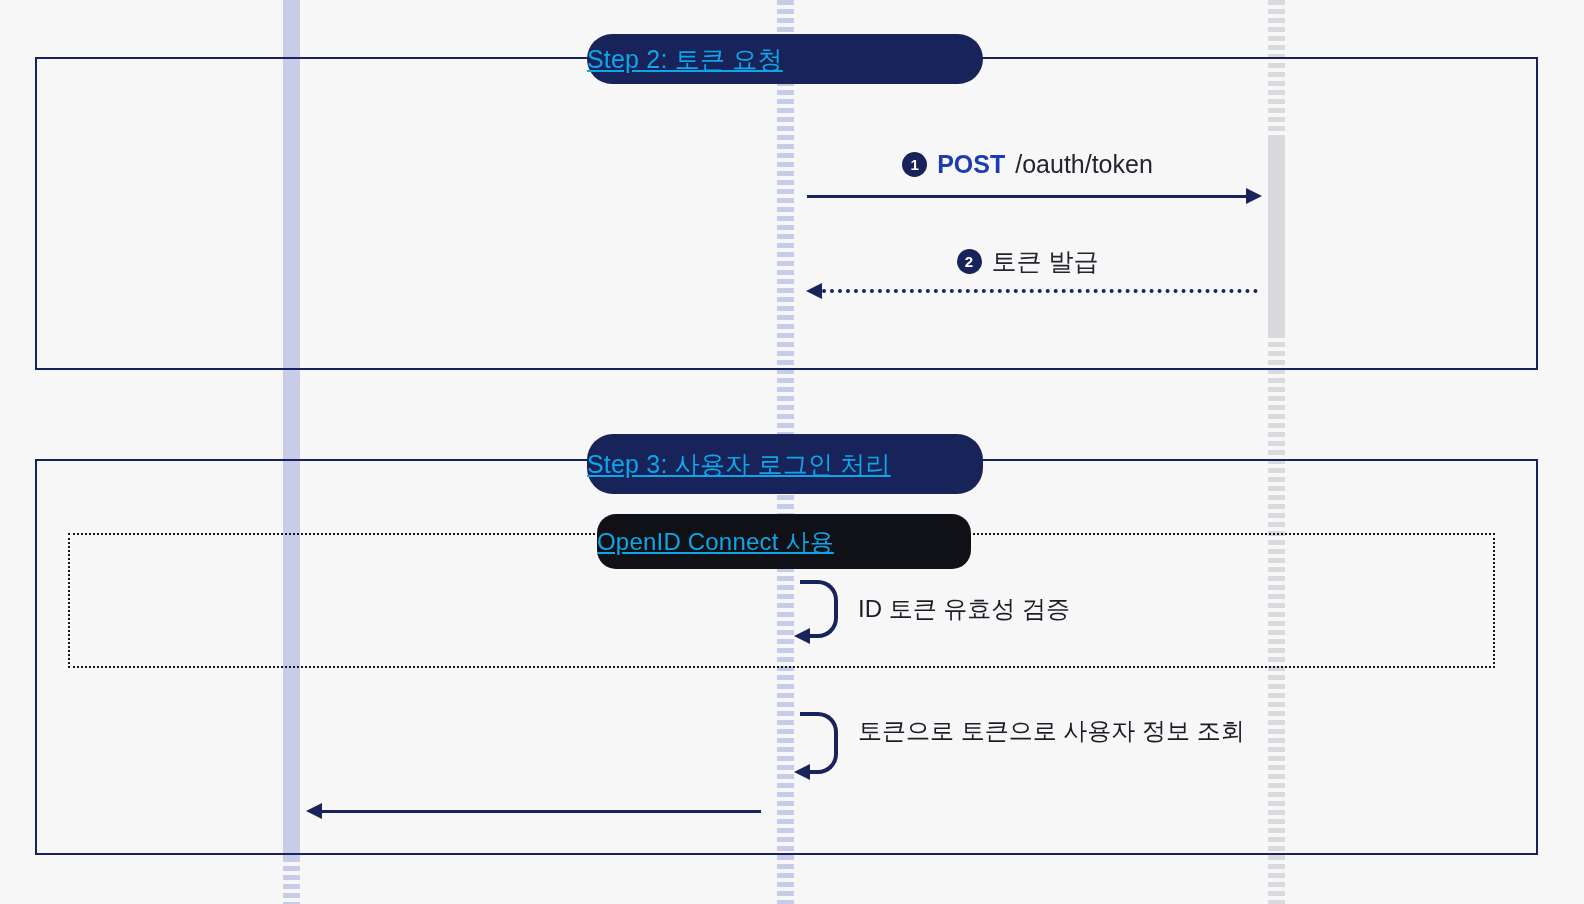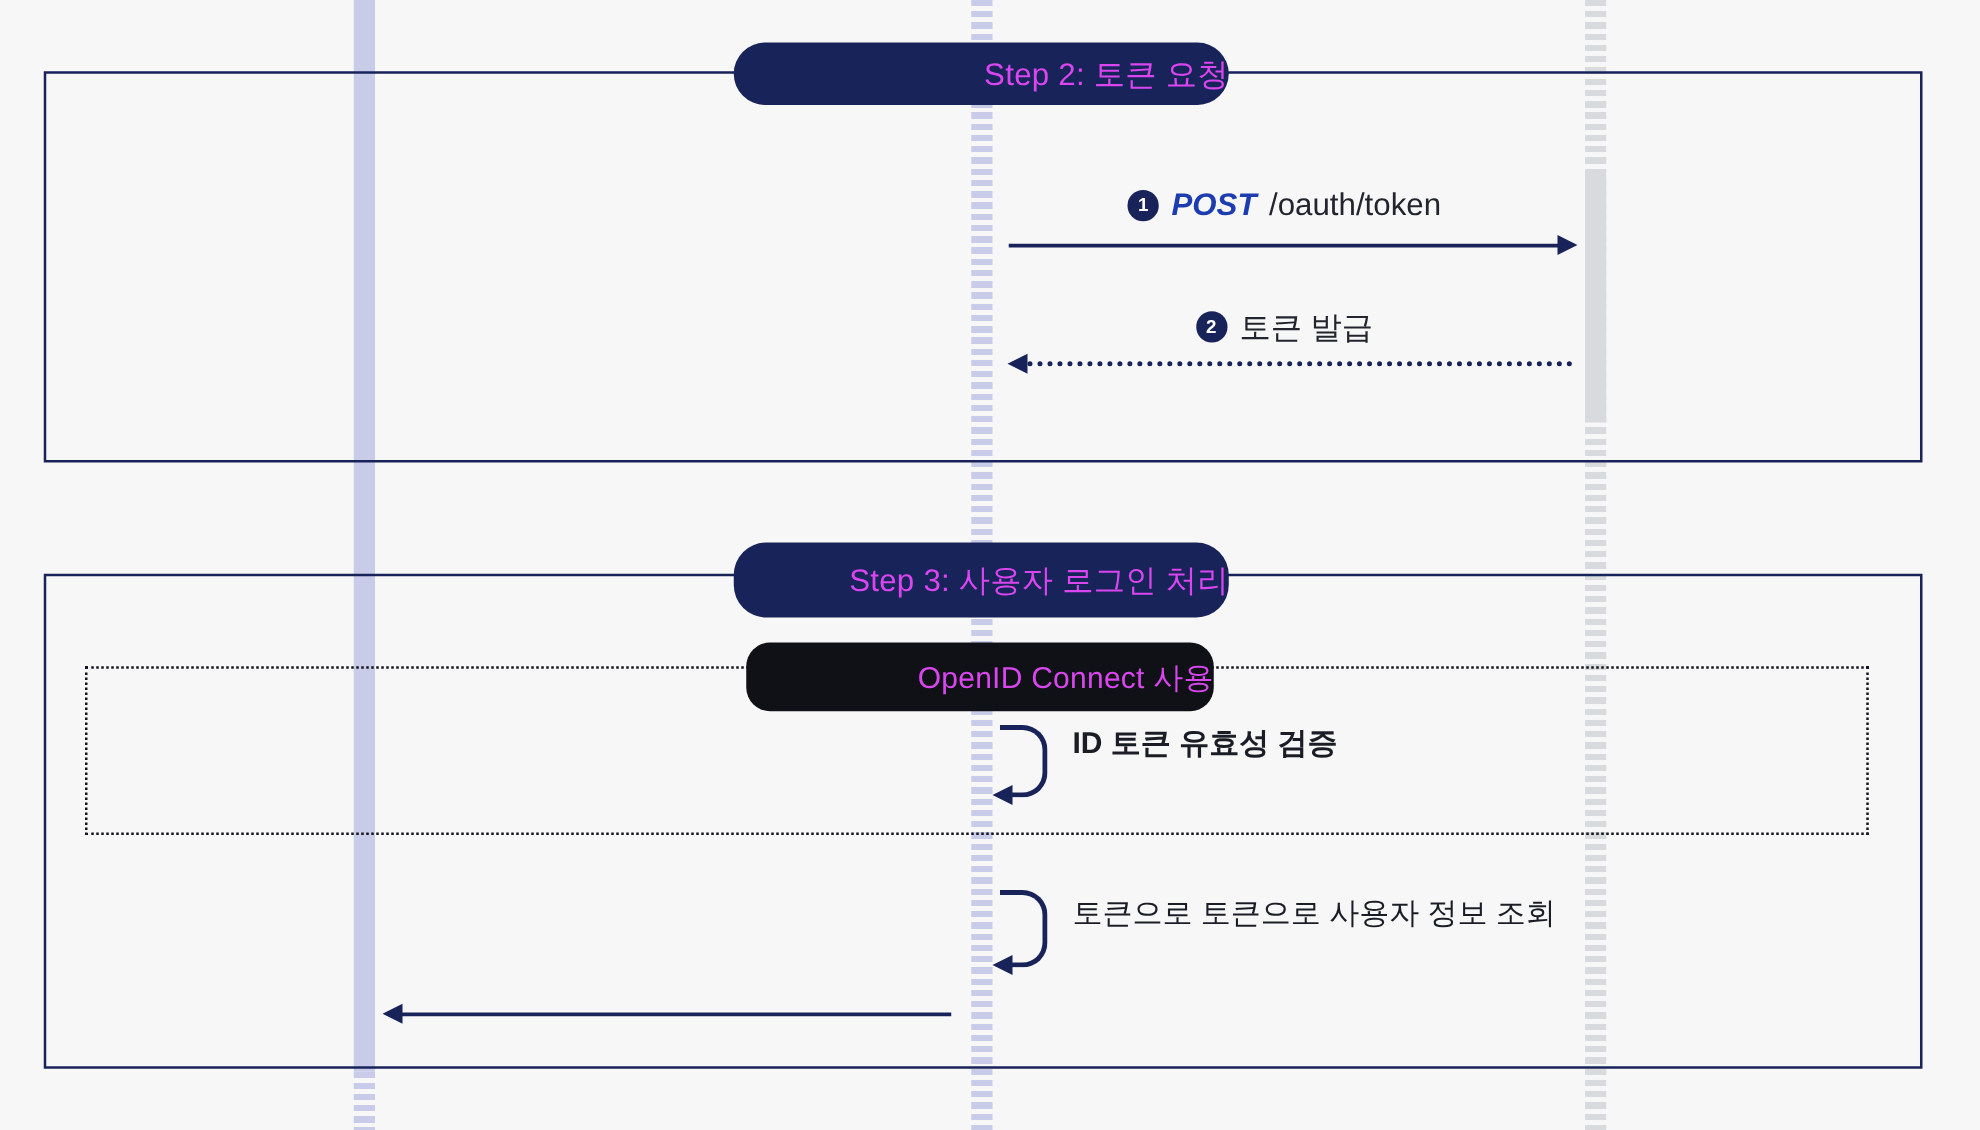--- a/index.html
+++ b/index.html
@@ -33,25 +33,26 @@
   }
   .dotted-group {
     position: absolute;
     border: 2px dotted #15151c;
     background: transparent;
   }
 
   
   .pill {
     position: absolute;
-    display: flex; align-items: center; justify-content: flex-end;
-    color: #d946ef;
+    display: flex; align-items: center; justify-content: flex-start;
+    color: #0ea5e9;
     border-radius: 26px;
     font-size: 25px;
     letter-spacing: 0.2px;
+    text-decoration: underline;
   }
   .pill-navy { background: #182359; }
   .pill-black { background: #101116; border-radius: 19px; font-size: 24px; }
 
   
   .arrow-line { position: absolute; height: 3px; background: #182359; }
   .arrow-dotted { position: absolute; height: 0; border-top: 4px dotted #182359; }
   .head-right {
     position: absolute; width: 0; height: 0;
     border-top: 8px solid transparent; border-bottom: 8px solid transparent;
@@ -70,21 +71,21 @@
     font-size: 25px; color: #23252e;
     white-space: nowrap;
   }
   .num-circle {
     width: 25px; height: 25px; border-radius: 50%;
     background: #182359; color: #ffffff;
     display: flex; align-items: center; justify-content: center;
     font-size: 15px; font-weight: bold;
     flex: 0 0 auto;
   }
-  .method { color: #1d3cb0; font-weight: 600; font-style: italic; }
+  .method { color: #1d3cb0; font-weight: 600; }
 
   
   .self-loop {
     position: absolute;
     border: 4px solid #182359;
     border-left: none;
     border-radius: 0 20px 20px 0;
     background: transparent;
   }
   .self-label {
@@ -131,21 +132,21 @@
     <span>Step 3: 사용자 로그인 처리</span>
   </div>
 
   <div class="dotted-group" style="left:68px; top:533px; width:1427px; height:135px;"></div>
   <div class="pill pill-black" style="left:597px; top:514px; width:374px; height:55px;">
     <span>OpenID Connect 사용</span>
   </div>
 
   <div class="self-loop" style="left:800px; top:580px; width:38px; height:58px;"></div>
   <div class="head-left" style="left:794px; top:628px;"></div>
-  <div class="self-label" style="left:858px; top:578px;font-weight:bold;">ID 토큰 유효성 검증</div>
+  <div class="self-label" style="left:858px; top:592px;">ID 토큰 유효성 검증</div>
 
   <div class="self-loop" style="left:800px; top:712px; width:38px; height:62px;"></div>
   <div class="head-left" style="left:794px; top:764px;"></div>
   <div class="self-label" style="left:858px; top:714px;">
     <div>토큰으로 토큰으로 사용자 정보 조회</div>
   </div>
 
   <div class="arrow-line" style="left:318px; top:810px; width:443px;"></div>
   <div class="head-left" style="left:306px; top:803px;"></div>
 

